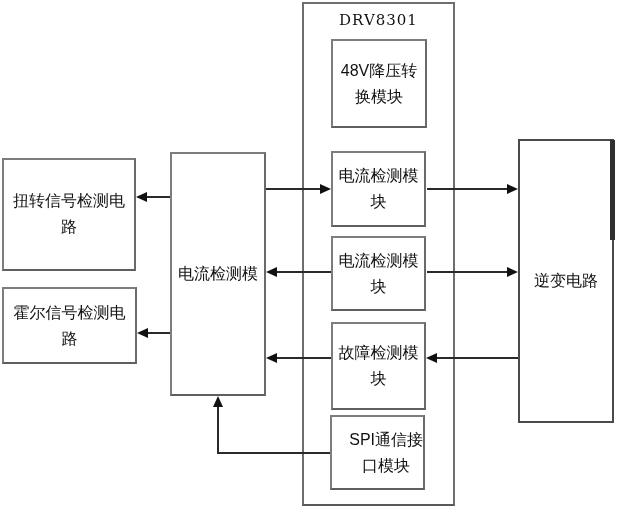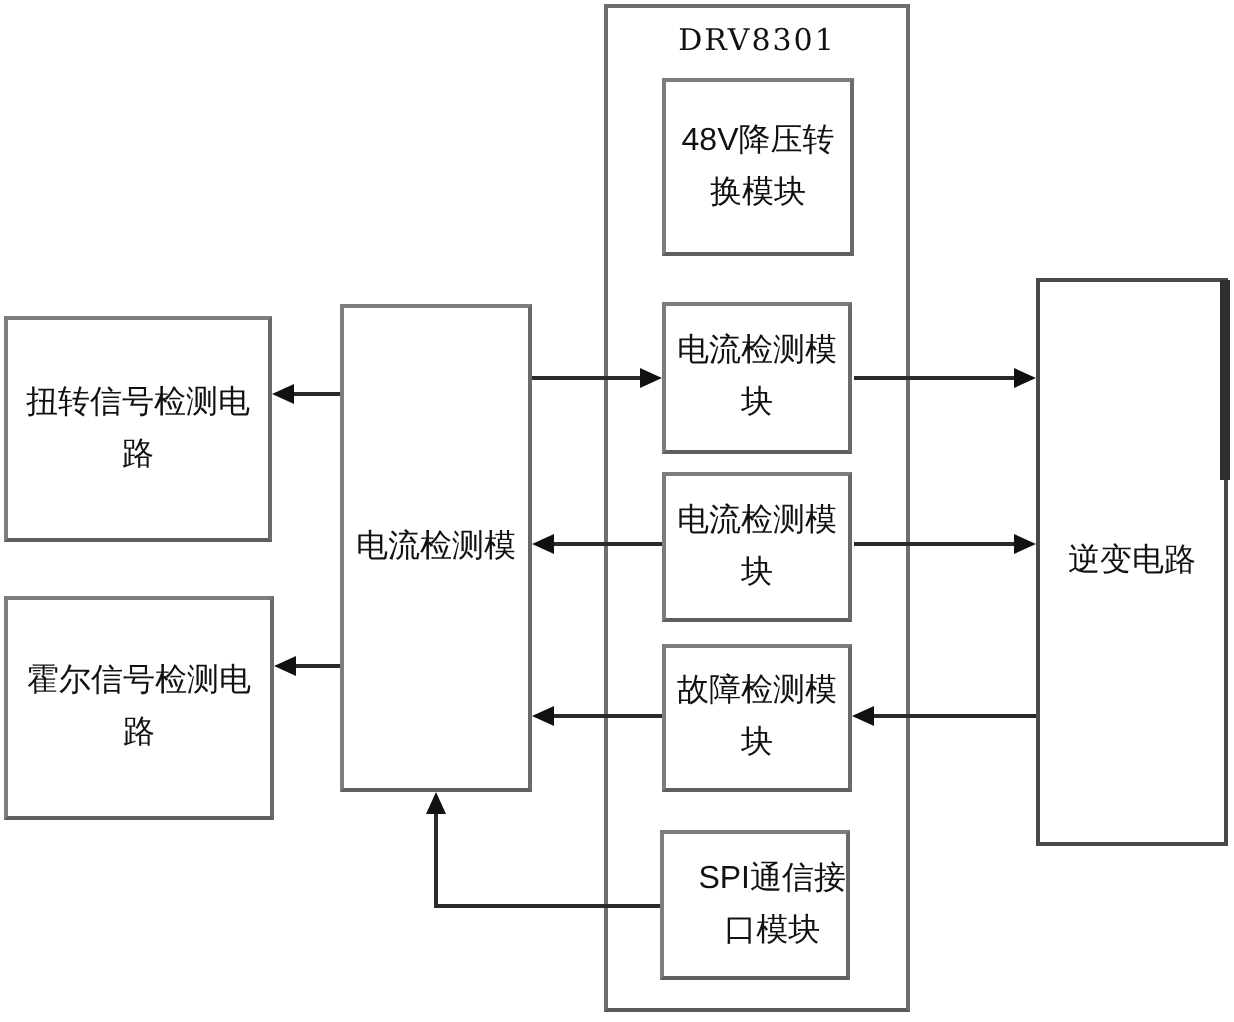--- a/index.html
+++ b/index.html
@@ -39,21 +39,21 @@
 
   <div class="group-box" style="left:302px; top:2px; width:153px; height:504px;">
     <div class="group-label">DRV8301</div>
   </div>
 
   <div class="box" style="left:2px; top:158px; width:134px; height:113px;font-family:Liberation Mono, monospace;">
     <span>扭转信号检测电
 路</span>
   </div>
 
-  <div class="box" style="left:2px; top:298px; width:135px; height:112px;">
+  <div class="box" style="left:2px; top:287px; width:135px; height:77px;">
     <span>霍尔信号检测电
 路</span>
   </div>
 
   <div class="box" style="left:170px; top:152px; width:96px; height:244px;">
     <span>电流检测模</span>
   </div>
 
   <div class="box" style="left:331px; top:39px; width:96px; height:89px;">
     <span>48V降压转
@@ -63,21 +63,21 @@
   <div class="box" style="left:331px; top:151px; width:95px; height:76px;">
     <span>电流检测模
 块</span>
   </div>
 
   <div class="box" style="left:331px; top:236px; width:95px; height:75px;">
     <span>电流检测模
 块</span>
   </div>
 
-  <div class="box" style="left:331px; top:322px; width:95px; height:74px;">
+  <div class="box" style="left:331px; top:322px; width:95px; height:88px;">
     <span>故障检测模
 块</span>
   </div>
 
   <div class="box" style="left:330px; top:415px; width:95px; height:75px;justify-content:flex-end;">
     <span>SPI通信接
 口模块</span>
   </div>
 
   <div class="box inverter" style="left:518px; top:139px; width:96px; height:284px;">

